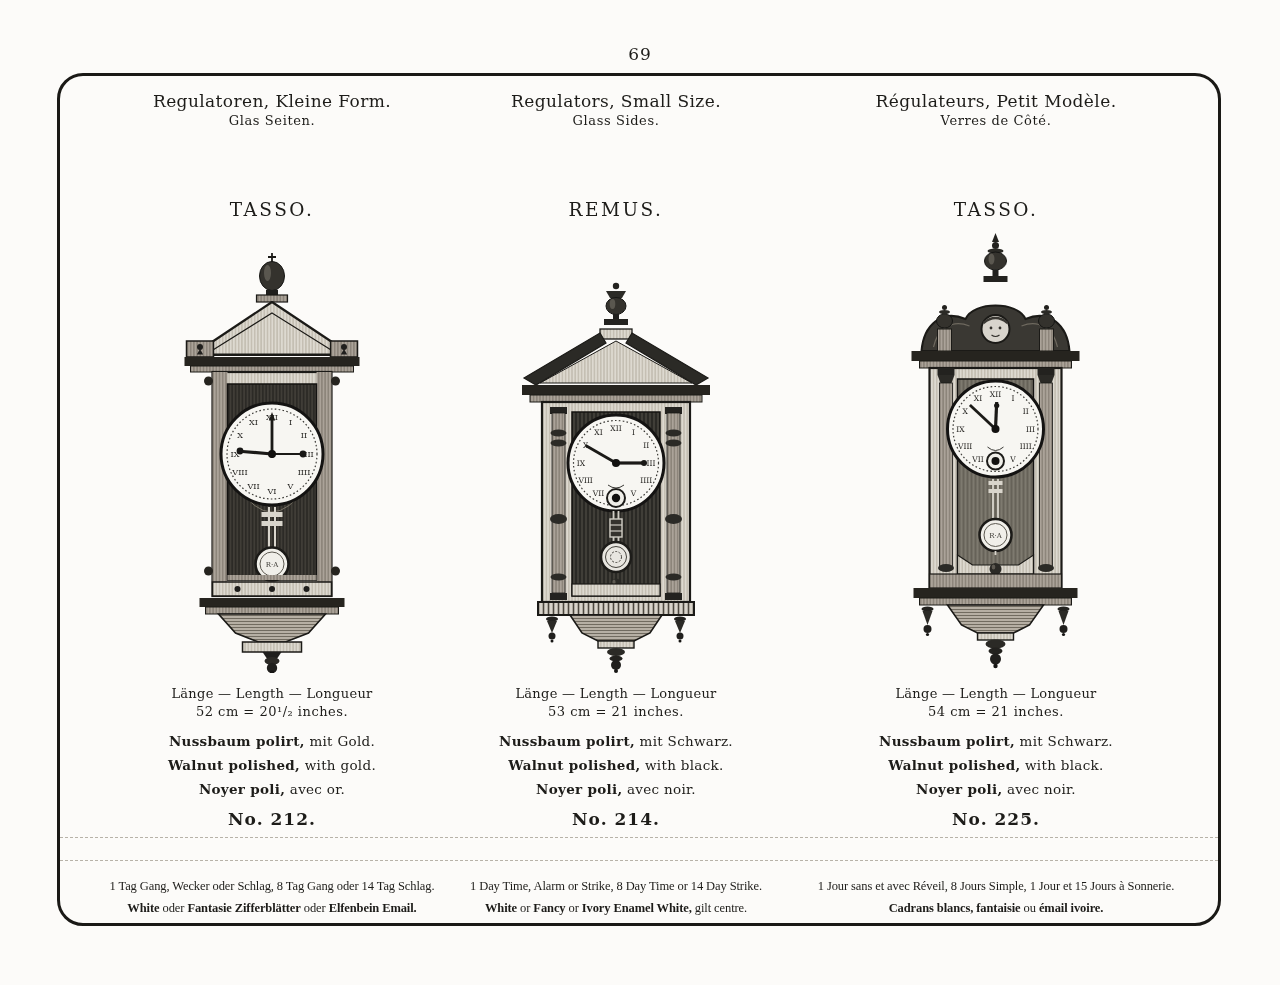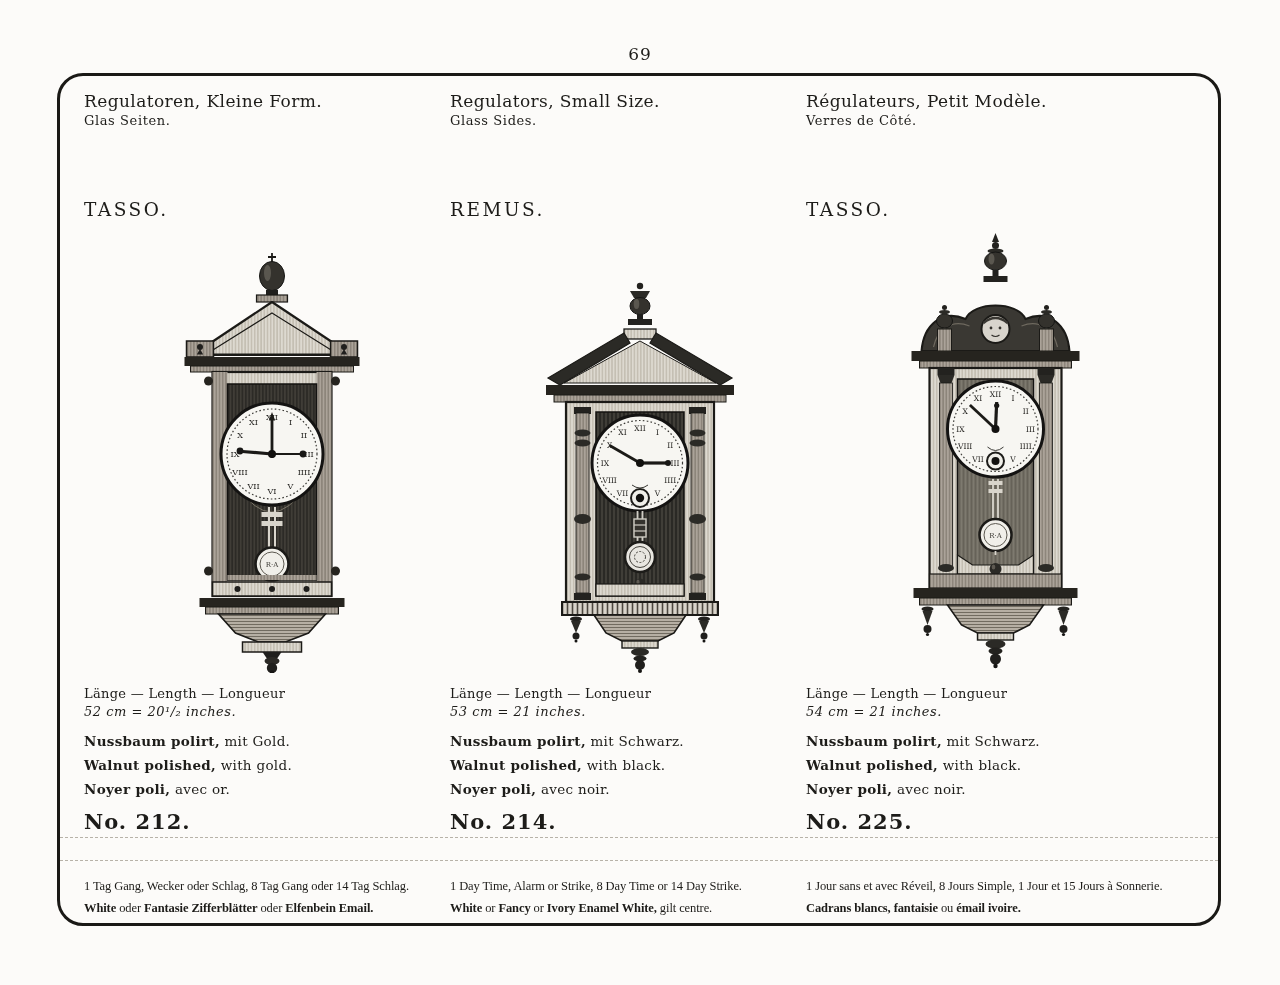--- a/index.html
+++ b/index.html
@@ -3,33 +3,33 @@
 <meta charset="utf-8">
 <style>
   html,body{margin:0;padding:0;background:#e9e7e2;}
   .page{position:relative;width:1280px;height:985px;background:#fcfbf9;overflow:hidden;
         font-family:"DejaVu Serif",serif;color:#1d1c19;}
   .page-number{position:absolute;top:44px;left:0;width:1280px;text-align:center;
         font-size:17px;letter-spacing:1px;}
   .frame{position:absolute;left:57px;top:73px;width:1164px;height:853px;
         border:3.5px solid #1a1916;border-radius:26px;box-sizing:border-box;}
   .divider{position:absolute;left:60px;width:1158px;border-top:1.5px dashed #b7b2a8;height:0;}
-  .col{position:absolute;top:73px;height:709px;text-align:left;}
+  .col{position:absolute;top:73px;height:709px;text-align:center;}
   .col > div{position:absolute;left:0;right:0;}
   .hd-title{top:18px;font-size:17px;letter-spacing:0.4px;}
   .hd-sub{top:40px;font-size:13px;letter-spacing:0.6px;}
   .model{top:126px;font-size:18.5px;letter-spacing:2.5px;}
   .clock-wrap{position:absolute;left:50%;transform:translateX(-50%);}
   .len1{top:613px;font-size:13px;letter-spacing:0.3px;}
-  .len2{top:631px;font-size:13px;letter-spacing:0.5px;font-style:italic;}
+  .len2{top:631px;font-size:13px;letter-spacing:0.5px;}
   .fin1{top:660px;}
   .fin2{top:684px;}
   .fin3{top:708px;}
   .fin1,.fin2,.fin3{font-size:13.5px;letter-spacing:0.3px;}
-  .num{top:736px;font-size:21px;font-weight:bold;letter-spacing:1px;}
+  .num{top:736px;font-size:17px;font-weight:bold;letter-spacing:1px;}
   .fn1{top:806px;}
   .fn2{top:828px;}
   .fn1,.fn2{font-size:12.5px;white-space:nowrap;font-family:"Liberation Serif",serif;letter-spacing:-0.1px;}
   .b{font-weight:bold;}
   svg{display:block;}
   svg .ink{stroke:#1b1a17;}
   svg text{font-family:"DejaVu Serif",serif;}
 </style>
 </head>
 <body>
@@ -150,21 +150,21 @@
     <div class="len1">Länge — Length — Longueur</div>
     <div class="len2">52 cm = 20¹/₂ inches.</div>
     <div class="fin1"><span class="b">Nussbaum polirt,</span><span> mit Gold.</span></div>
     <div class="fin2"><span class="b">Walnut polished,</span><span> with gold.</span></div>
     <div class="fin3"><span class="b">Noyer poli,</span><span> avec or.</span></div>
     <div class="num">No. 212.</div>
     <div class="fn1">1 Tag Gang, Wecker oder Schlag, 8 Tag Gang oder 14 Tag Schlag.</div>
     <div class="fn2"><span class="b">White</span><span> oder </span><span class="b">Fantasie Zifferblätter</span><span> oder </span><span class="b">Elfenbein Email.</span></div>
   </div>
 
-  <div class="col" style="left:450px;width:380px;">
+  <div class="col" style="left:426px;width:380px;">
     <div class="hd-title">Regulators, Small Size.</div>
     <div class="hd-sub">Glass Sides.</div>
     <div class="model">REMUS.</div>
 
     <svg class="clock-wrap" style="top:208px;" width="200" height="392" viewBox="0 0 200 392">
       <defs>
         <pattern id="r-lt" width="3.2" height="3.2" patternUnits="userSpaceOnUse">
             <rect width="3.2" height="3.2" fill="#ddd9d0"></rect>
             <line x1="1.6" y1="0" x2="1.6" y2="3.2" stroke="#a59d8e" stroke-width="0.7"></line>
           </pattern>

